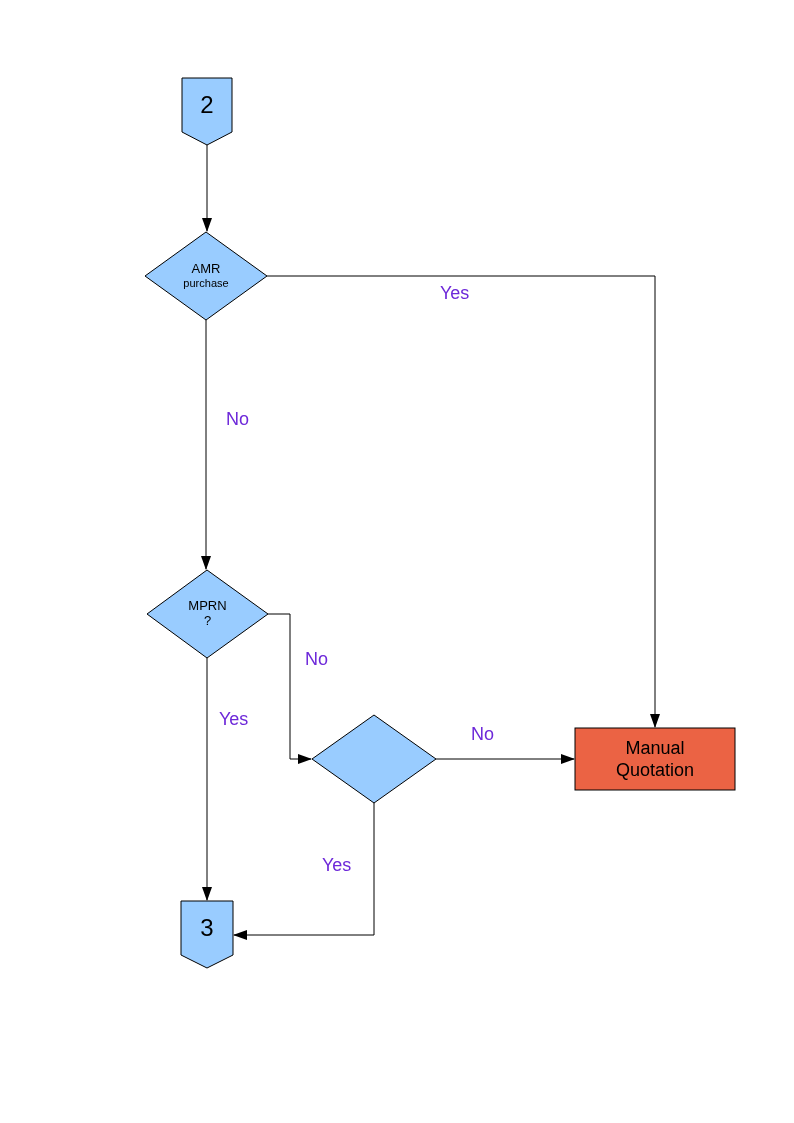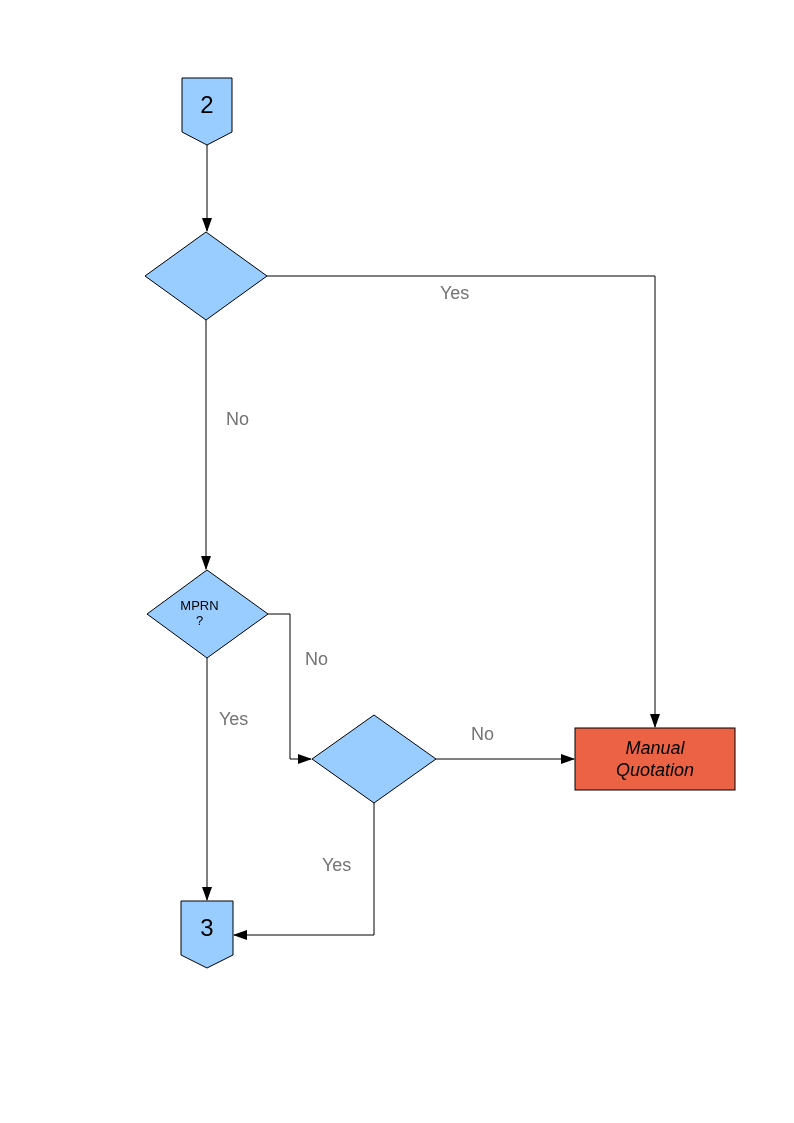--- a/index.html
+++ b/index.html
@@ -49,21 +49,21 @@
     font-size: 11px;
     line-height: 1.15;
   }
   .process-label {
     font-size: 18px;
     line-height: 1.25;
   }
   .edge-label {
     position: absolute;
     font-size: 18px;
-    color: #737373;
+    color: #6d28d9;
     white-space: nowrap;
   }
 </style>
 </head>
 <body>
 
 <div id="page">
 
   <svg id="canvas" width="794" height="1123" viewBox="0 0 794 1123">
     <defs>
@@ -83,28 +83,32 @@
     <polygon class="shape" points="182,78 232,78 232,132 207,145 182,132" fill="#99ccff"></polygon>
     <polygon class="shape" points="206,232 267,276 206,320 145,276" fill="#99ccff"></polygon>
     <polygon class="shape" points="207,570 268,614 207,658 147,614" fill="#99ccff"></polygon>
     <polygon class="shape" points="374,715 436,759 374,803 312,759" fill="#99ccff"></polygon>
     <rect class="shape" x="575" y="728" width="160" height="62" fill="#eb6344"></rect>
     <polygon class="shape" points="181,901 233,901 233,955 207,968 181,955" fill="#99ccff"></polygon>
   </svg>
 
   <div class="node-label connector-label" style="left:182px; top:78px; width:50px; height:54px;">2</div>
 
+  <div class="node-label" style="left:145px; top:232px; width:122px; height:88px;">
+    <div class="decision-label">AMR</div>
+    <div class="decision-sub">purchase</div>
+  </div>
 
-  <div class="node-label" style="left:139px; top:570px; width:121px; height:88px;">
+  <div class="node-label" style="left:147px; top:570px; width:121px; height:88px;">
     <div class="decision-label">MPRN</div>
     <div class="decision-label">?</div>
   </div>
 
 
-  <div class="node-label process-label" style="left:575px; top:728px; width:160px; height:62px;font-style:italic;">
+  <div class="node-label process-label" style="left:575px; top:728px; width:160px; height:62px;">
     <div>Manual</div>
     <div>Quotation</div>
   </div>
 
   <div class="node-label connector-label" style="left:181px; top:901px; width:52px; height:54px;">3</div>
 
   <span class="edge-label" style="left:440px; top:283px;">Yes</span>
 
   <span class="edge-label" style="left:226px; top:409px;">No</span>
 

